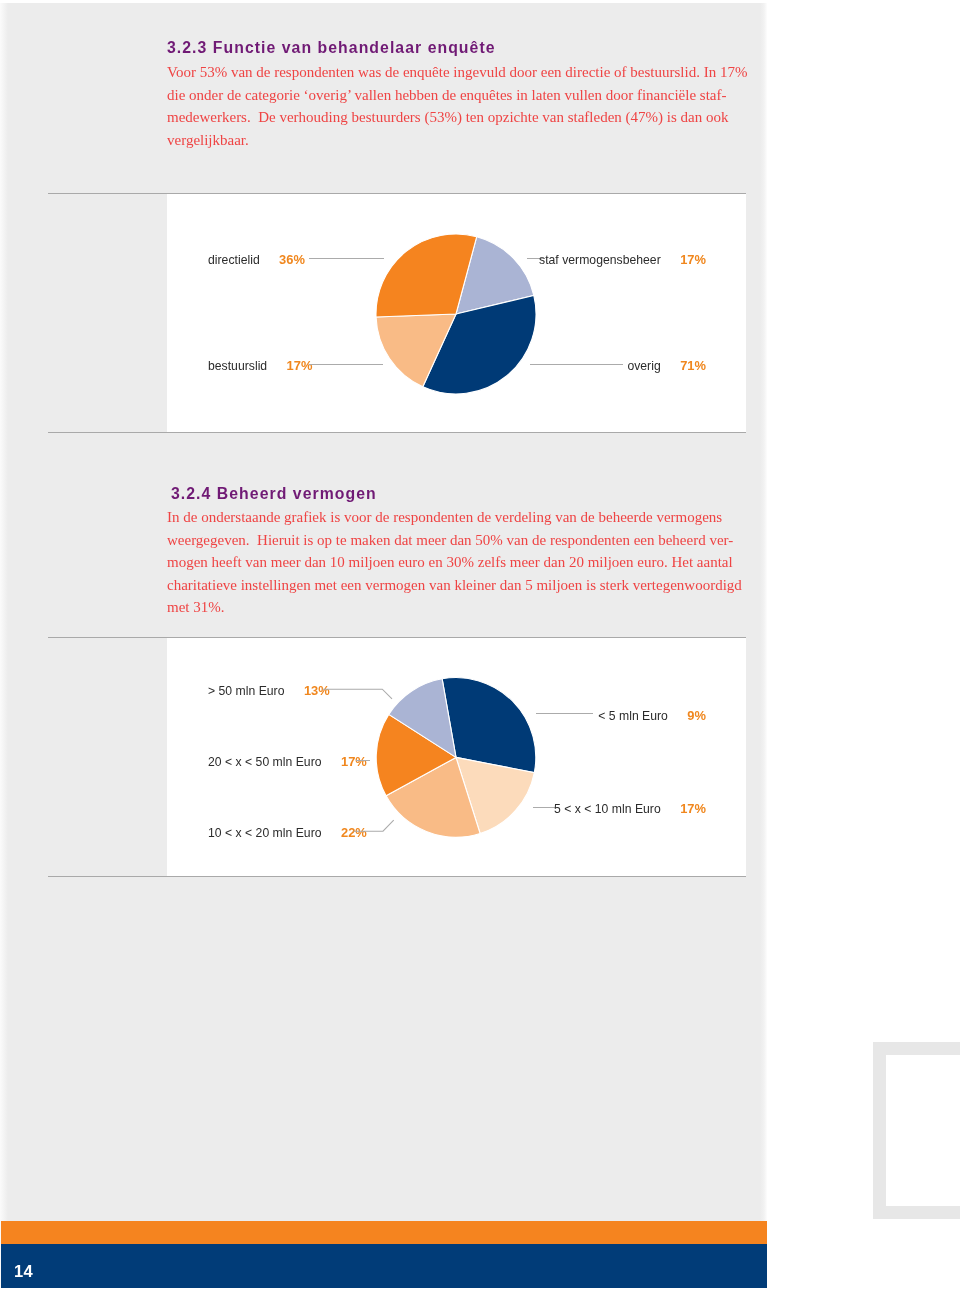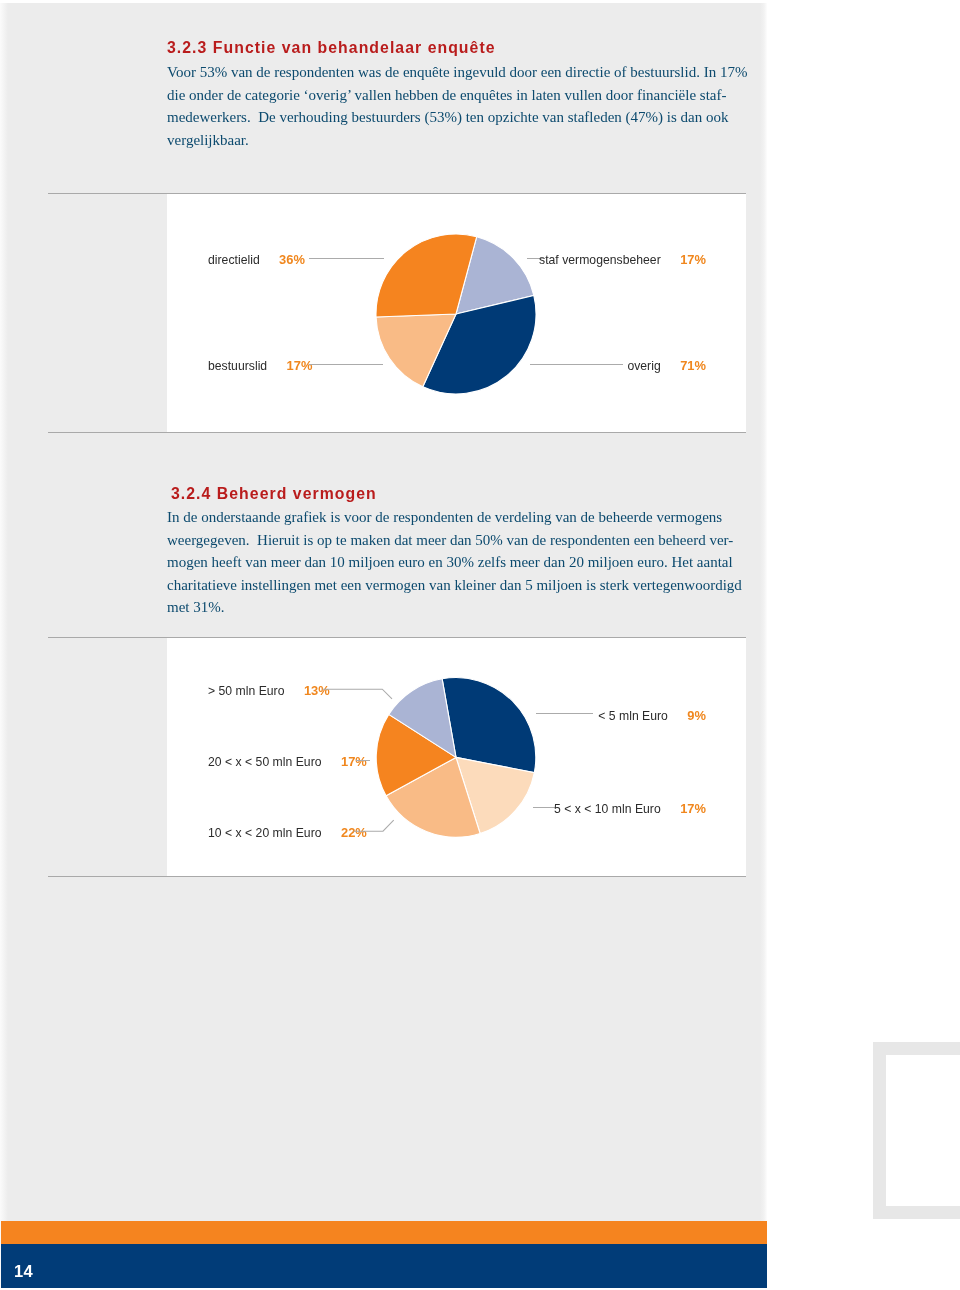--- a/index.html
+++ b/index.html
@@ -1,24 +1,24 @@
 <!DOCTYPE html>
 <html><head>
 <meta charset="utf-8">
 <style>
   html,body{margin:0;padding:0;background:#ffffff;}
   body{width:960px;height:1290px;overflow:hidden;font-family:"Liberation Sans",sans-serif;}
   #sheet{position:absolute;left:0;top:0;width:960px;height:1290px;background:#ffffff;}
   #page{position:absolute;left:0px;top:3px;width:767px;height:1285px;
         background:linear-gradient(to right,#fbfbfb 0px,#ECECEC 8px,#ECECEC 760px,#f2f2f2 764px,#fdfdfd 767px);}
 
-  .sec-head{position:absolute;color:#b91c1c;font-size:15.8px;font-weight:bold;
+  .sec-head{position:absolute;color:#701a75;font-size:15.8px;font-weight:bold;
             letter-spacing:1.05px;font-family:"Liberation Sans",sans-serif;white-space:nowrap;}
   .body-par{position:absolute;font-family:"Liberation Serif",serif;font-size:15.0px;
-            line-height:22.5px;color:#0c4a6e;}
+            line-height:22.5px;color:#ef4444;}
   .body-par .tline{white-space:pre;}
 
   .rule{position:absolute;height:1px;background:#a9a9a9;}
   .chart-white{position:absolute;background:#ffffff;}
 
   .lbl{position:absolute;font-family:"Liberation Sans",sans-serif;font-size:12.2px;
        color:#2b2b2b;white-space:nowrap;letter-spacing:0.02px;}
   .lbl .pct{color:#F0871E;font-weight:bold;margin-left:16px;font-size:12.9px;}
   .lbl.r{text-align:right;}
 

